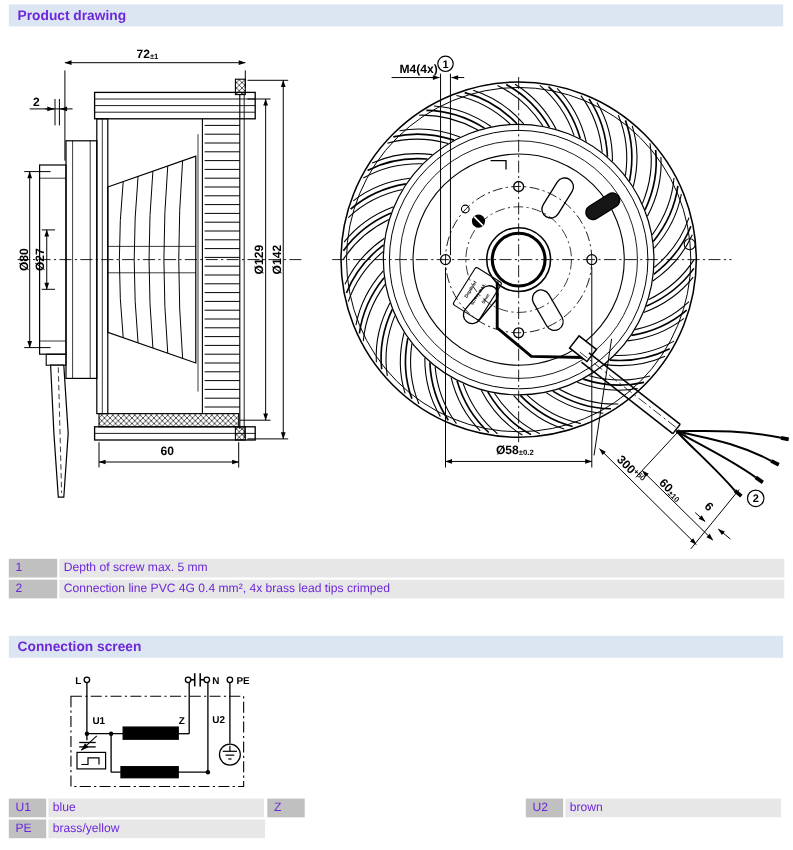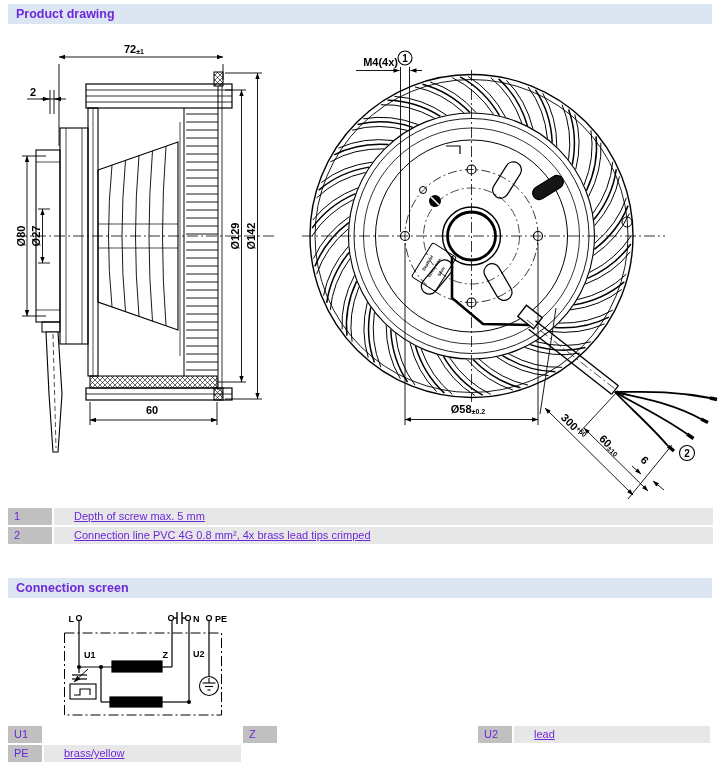--- a/index.html
+++ b/index.html
@@ -16,21 +16,21 @@
   .dim-small{font-size:7px;font-weight:bold;}
   .micro{font-size:4.2px;font-weight:bold;}
   .term{font-size:9px;font-weight:bold;}
   .callout{font-size:10px;font-weight:bold;}
   
   .tbl{position:absolute;left:8px;width:705px;}
   #notes-table{top:508px;}
   #wire-table{top:726px;}
   .trow{display:flex;height:17px;margin-bottom:2px;font-size:11px;line-height:17px;}
   .cell-label{box-sizing:border-box;padding-left:6px;}
-  .cell-value{box-sizing:border-box;padding-left:20px;margin-left:2px;text-decoration:underline;}
+  .cell-value{box-sizing:border-box;padding-left:4px;margin-left:2px;}
   #notes-table .cell-label{width:44px;}
   #notes-table .cell-value{flex:1;}
   .wgroup{display:flex;width:233px;margin-right:3px;}
   .wgroup .cell-label{width:34px;}
   .wgroup .cell-value{flex:1;}
 </style>
 </head>
 <body>
 
 <div id="page">
@@ -406,37 +406,38 @@
     </g>
   </svg>
 
   <div class="tbl" id="notes-table">
     <div class="trow">
       <div class="cell-label" style="background: rgb(192, 192, 192);">1</div>
       <div class="cell-value" style="background: rgb(231, 231, 231);">Depth of screw max. 5 mm</div>
     </div>
     <div class="trow">
       <div class="cell-label" style="background: rgb(192, 192, 192);">2</div>
-      <div class="cell-value" style="background: rgb(231, 231, 231);">Connection line PVC 4G 0.8 mm², 4x brass lead tips crimped</div>
+      <div class="cell-value" style="background: rgb(231, 231, 231);">Connection line PVC 4G 0.4 mm², 4x brass lead tips crimped</div>
     </div>
   </div>
 
   <div class="section-bar" id="bar-connection" style="background: rgb(220, 230, 242);">Connection screen</div>
 
   <div class="tbl" id="wire-table">
     <div class="trow">
       <div class="wgroup">
         <div class="cell-label" style="background: rgb(192, 192, 192);">U1</div>
+        <div class="cell-value" style="background: rgb(231, 231, 231);">blue</div>
       </div>
       <div class="wgroup">
         <div class="cell-label" style="background: rgb(192, 192, 192);">Z</div>
       </div>
       <div class="wgroup">
         <div class="cell-label" style="background: rgb(192, 192, 192);">U2</div>
-        <div class="cell-value" style="background: rgb(231, 231, 231);">lead</div>
+        <div class="cell-value" style="background: rgb(231, 231, 231);">brown</div>
       </div>
     </div>
     <div class="trow">
       <div class="wgroup">
         <div class="cell-label" style="background: rgb(192, 192, 192);">PE</div>
         <div class="cell-value" style="background: rgb(231, 231, 231);">brass/yellow</div>
       </div>
     </div>
   </div>
 

